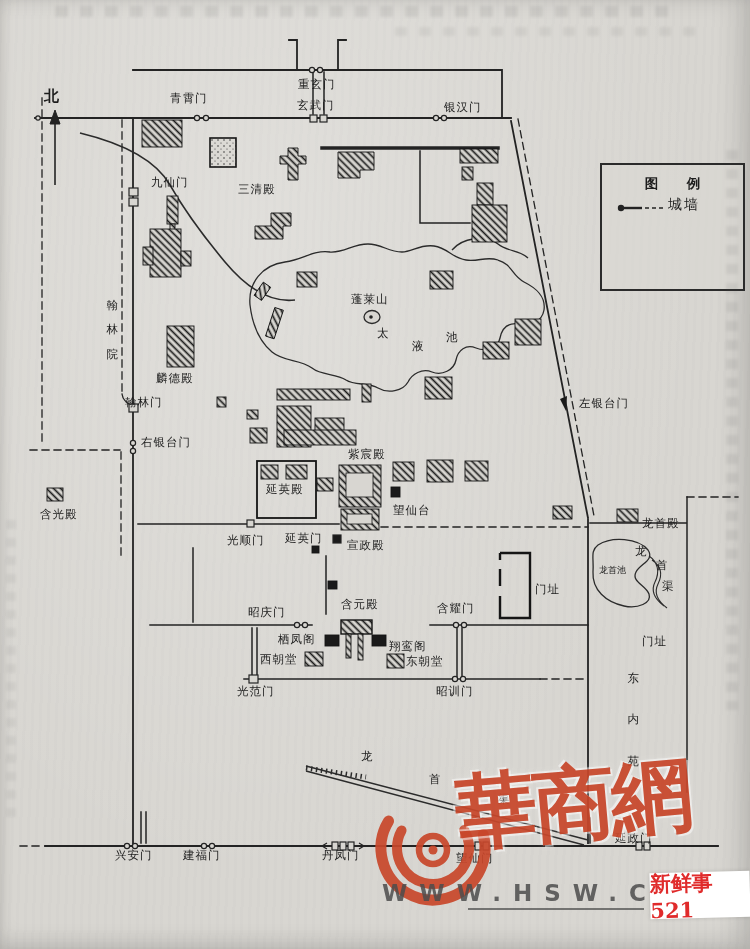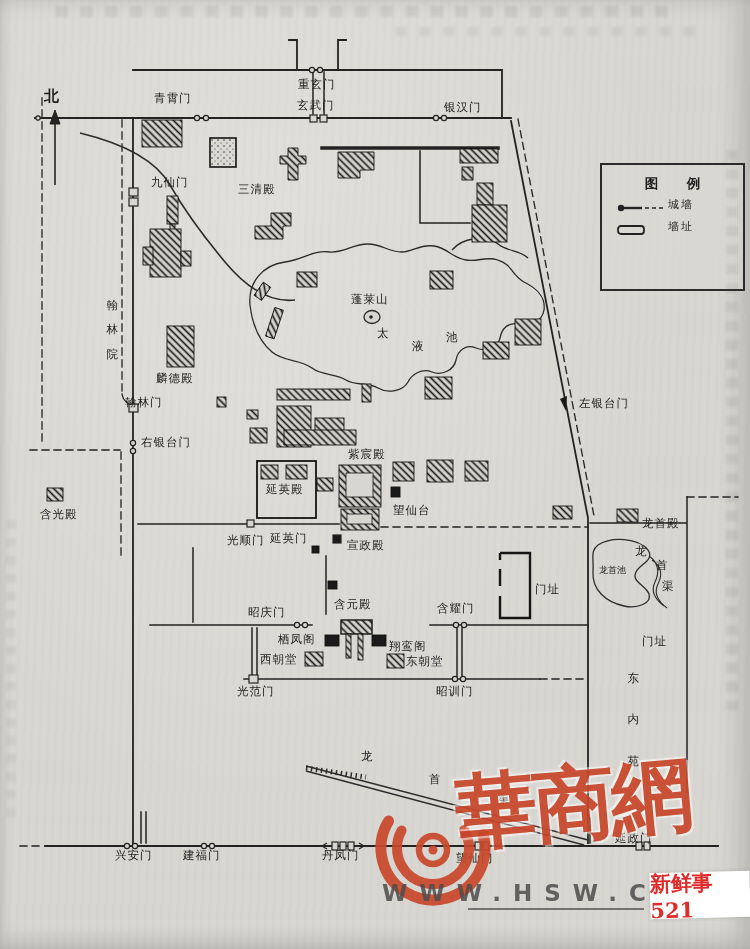--- a/index.html
+++ b/index.html
@@ -15,21 +15,21 @@
   .lb.big{font-size:15px;font-weight:bold;letter-spacing:2px;}
   .lb.small{font-size:9px;letter-spacing:0;}
   .lb.vert{writing-mode:vertical-rl;white-space:normal;}
   .legend{position:absolute;left:600px;top:163px;width:141px;height:124px;
     border:2px solid #2b2b2b;background:rgba(218,216,211,.55);}
   .legend-title{text-align:center;margin-top:10px;font-size:13.5px;font-weight:bold;
     letter-spacing:12px;text-indent:12px;color:#1d1d1d;}
   .lrow{display:flex;align-items:center;height:21px;padding-left:14px;margin-top:1px;}
   .lrow:first-of-type{margin-top:6px;}
   .lsym{width:52px;height:12px;flex:0 0 52px;}
-  .llab{font-size:11px;color:#1d1d1d;letter-spacing:2px;}
+  .llab{font-size:14px;color:#1d1d1d;letter-spacing:2px;}
   .wm-brand{position:absolute;left:455px;top:762px;font-family:"DejaVu Serif",serif;
     font-weight:bold;font-size:82px;line-height:1;color:#c8472b;transform:rotate(-5deg);
     letter-spacing:-4px;opacity:.93;
     text-shadow:-2px -2px 0 rgba(255,255,255,.5),2px 2px 0 rgba(255,255,255,.5),0 0 6px rgba(255,255,255,.4);}
   .wm-url{position:absolute;left:382px;top:880px;font-size:23px;font-weight:bold;
     color:#4d4d4d;letter-spacing:12px;opacity:.85;}
   .wm-underline{position:absolute;left:468px;top:908px;width:176px;height:2px;background:#3e3e3e;opacity:.65;}
   .wm-badge{position:absolute;left:650px;top:872px;width:100px;height:46px;background:#ffffff;
     transform:rotate(-1.5deg);display:flex;align-items:center;justify-content:center;
     box-shadow:0 0 4px rgba(0,0,0,.15);}
@@ -197,51 +197,51 @@
       <rect x="644" y="842" width="6" height="8"></rect>
     </g>
 
     <g stroke="#232323" fill="#232323">
       <line x1="55" y1="185" x2="55" y2="122" stroke-width="1.6"></line>
       <polygon points="55,110 50,124 60,124"></polygon>
     </g>
   </svg>
 
   <div class="lb big" style="left:44px;top:88px">北</div>
-  <div class="lb" style="left:154px;top:92px">青霄门</div>
+  <div class="lb" style="left:170px;top:92px">青霄门</div>
   <div class="lb" style="left:298px;top:78px">重玄门</div>
   <div class="lb" style="left:297px;top:99px">玄武门</div>
   <div class="lb" style="left:444px;top:101px">银汉门</div>
   <div class="lb" style="left:151px;top:176px">九仙门</div>
   <div class="lb" style="left:238px;top:183px">三清殿</div>
   <div class="lb vert" style="left:105px;top:290px;letter-spacing:24px">翰林院</div>
   <div class="lb" style="left:156px;top:372px">麟德殿</div>
   <div class="lb" style="left:125px;top:396px">翰林门</div>
   <div class="lb" style="left:141px;top:436px">右银台门</div>
   <div class="lb" style="left:40px;top:508px">含光殿</div>
   <div class="lb" style="left:351px;top:293px">蓬莱山</div>
   <div class="lb" style="left:377px;top:327px">太</div>
   <div class="lb" style="left:412px;top:340px">液</div>
   <div class="lb" style="left:446px;top:331px">池</div>
   <div class="lb" style="left:579px;top:397px">左银台门</div>
   <div class="lb" style="left:348px;top:448px">紫宸殿</div>
   <div class="lb" style="left:266px;top:483px">延英殿</div>
   <div class="lb" style="left:393px;top:504px">望仙台</div>
   <div class="lb" style="left:227px;top:534px">光顺门</div>
-  <div class="lb" style="left:270px;top:532px">延英门</div>
+  <div class="lb" style="left:285px;top:532px">延英门</div>
   <div class="lb" style="left:347px;top:539px">宣政殿</div>
   <div class="lb" style="left:642px;top:517px">龙首殿</div>
   <div class="lb small" style="left:599px;top:565px">龙首池</div>
   <div class="lb" style="left:635px;top:545px">龙</div>
   <div class="lb" style="left:656px;top:559px">首</div>
   <div class="lb" style="left:662px;top:580px">渠</div>
   <div class="lb" style="left:535px;top:583px">门址</div>
   <div class="lb" style="left:437px;top:602px">含耀门</div>
   <div class="lb" style="left:248px;top:606px">昭庆门</div>
-  <div class="lb" style="left:334px;top:598px">含元殿</div>
+  <div class="lb" style="left:341px;top:598px">含元殿</div>
   <div class="lb" style="left:642px;top:635px">门址</div>
   <div class="lb" style="left:278px;top:633px">栖凤阁</div>
   <div class="lb" style="left:389px;top:640px">翔鸾阁</div>
   <div class="lb" style="left:260px;top:653px">西朝堂</div>
   <div class="lb" style="left:406px;top:655px">东朝堂</div>
   <div class="lb" style="left:237px;top:685px">光范门</div>
   <div class="lb" style="left:436px;top:685px">昭训门</div>
   <div class="lb vert" style="left:626px;top:662px;letter-spacing:42px">东内苑</div>
   <div class="lb" style="left:361px;top:750px">龙</div>
   <div class="lb" style="left:429px;top:773px">首</div>
@@ -257,28 +257,20 @@
     <div class="lrow">
       <span class="lsym">
         <svg width="52" height="12">
             <circle cx="5" cy="6" r="3.2" fill="#232323"></circle>
             <line x1="8" y1="6" x2="26" y2="6" stroke="#232323" stroke-width="2.4"></line>
             <line x1="29" y1="6" x2="48" y2="6" stroke="#232323" stroke-width="1.6" stroke-dasharray="4,3"></line>
           </svg>
       </span>
       <span class="llab">城墙</span>
     </div>
-    <div class="lrow">
-      <span class="lsym">
-        <svg width="52" height="12">
-            <rect x="2" y="2" width="26" height="8" rx="3" fill="none" stroke="#232323" stroke-width="1.8"></rect>
-          </svg>
-      </span>
-      <span class="llab">墙址</span>
-    </div>
   </div>
 
   <div class="bleed b1"></div>
   <div class="bleed b2"></div>
   <div class="bleed b3"></div>
   <div class="bleed b4"></div>
 
   <svg class="map" width="750" height="949" style="pointer-events:none">
     <g stroke="#c8472b" fill="none" opacity="0.92">
       <circle cx="433" cy="848" r="52" stroke-width="11" stroke-dasharray="205,130" transform="rotate(-15 433 848)" stroke-linecap="round"></circle>

